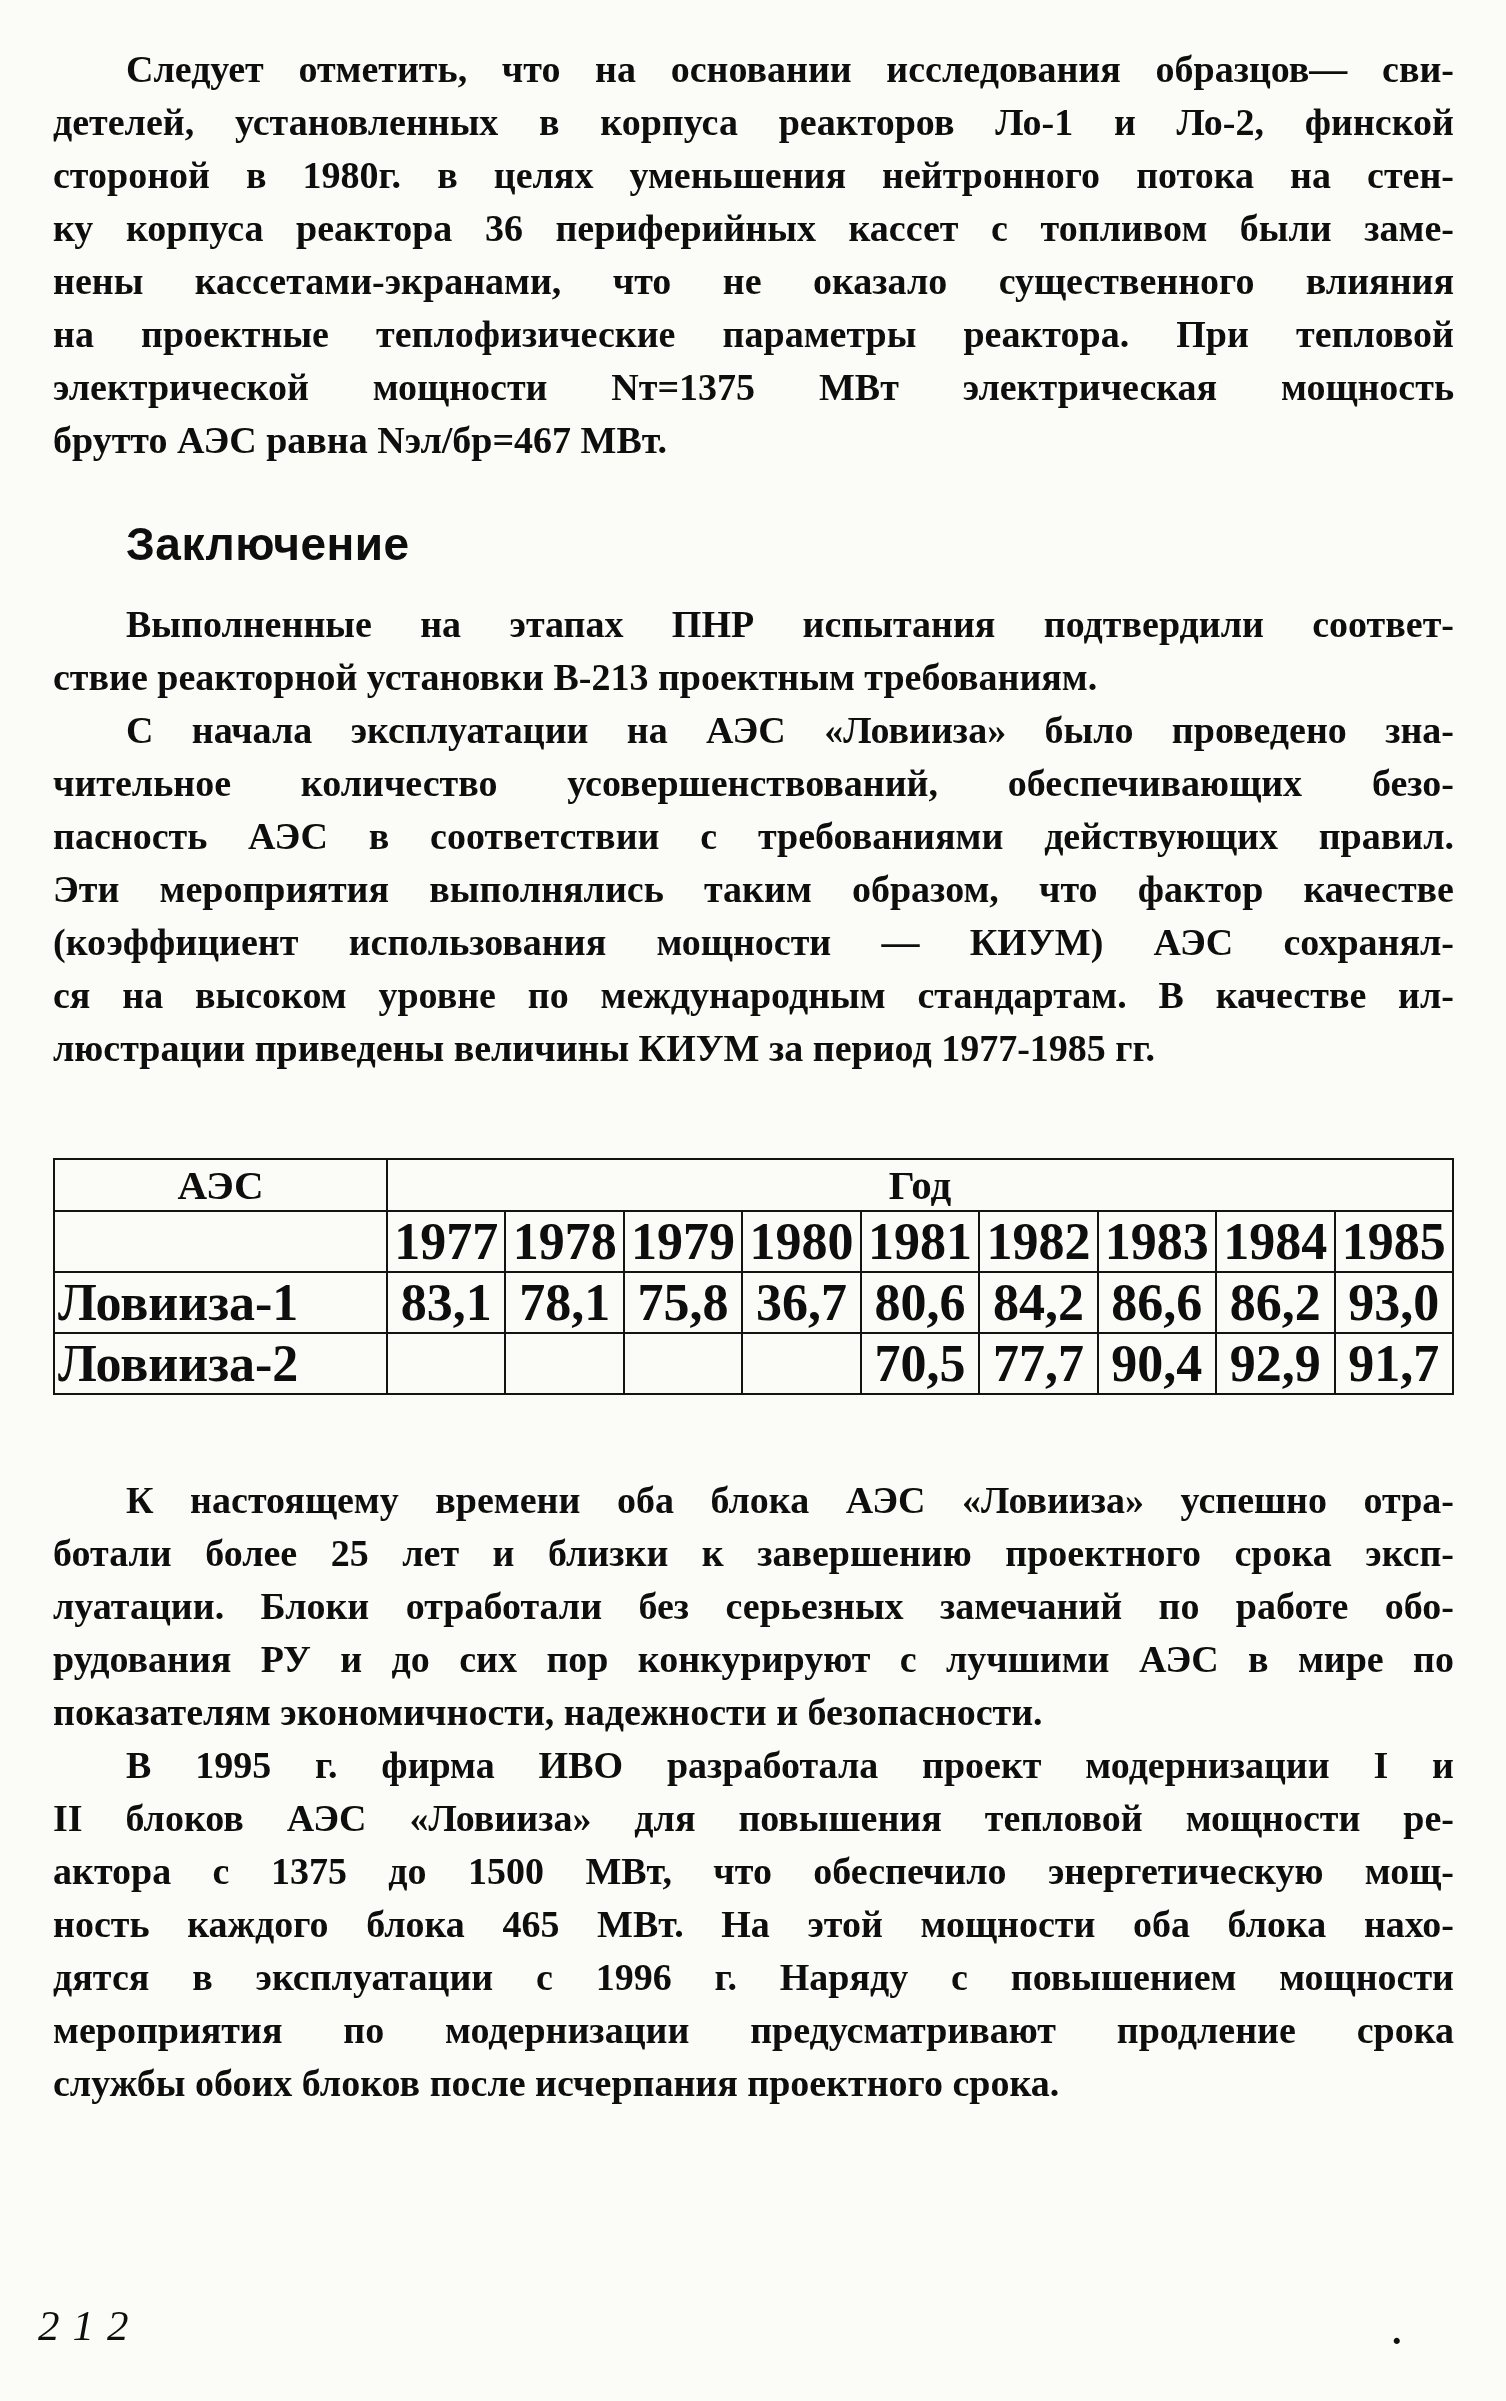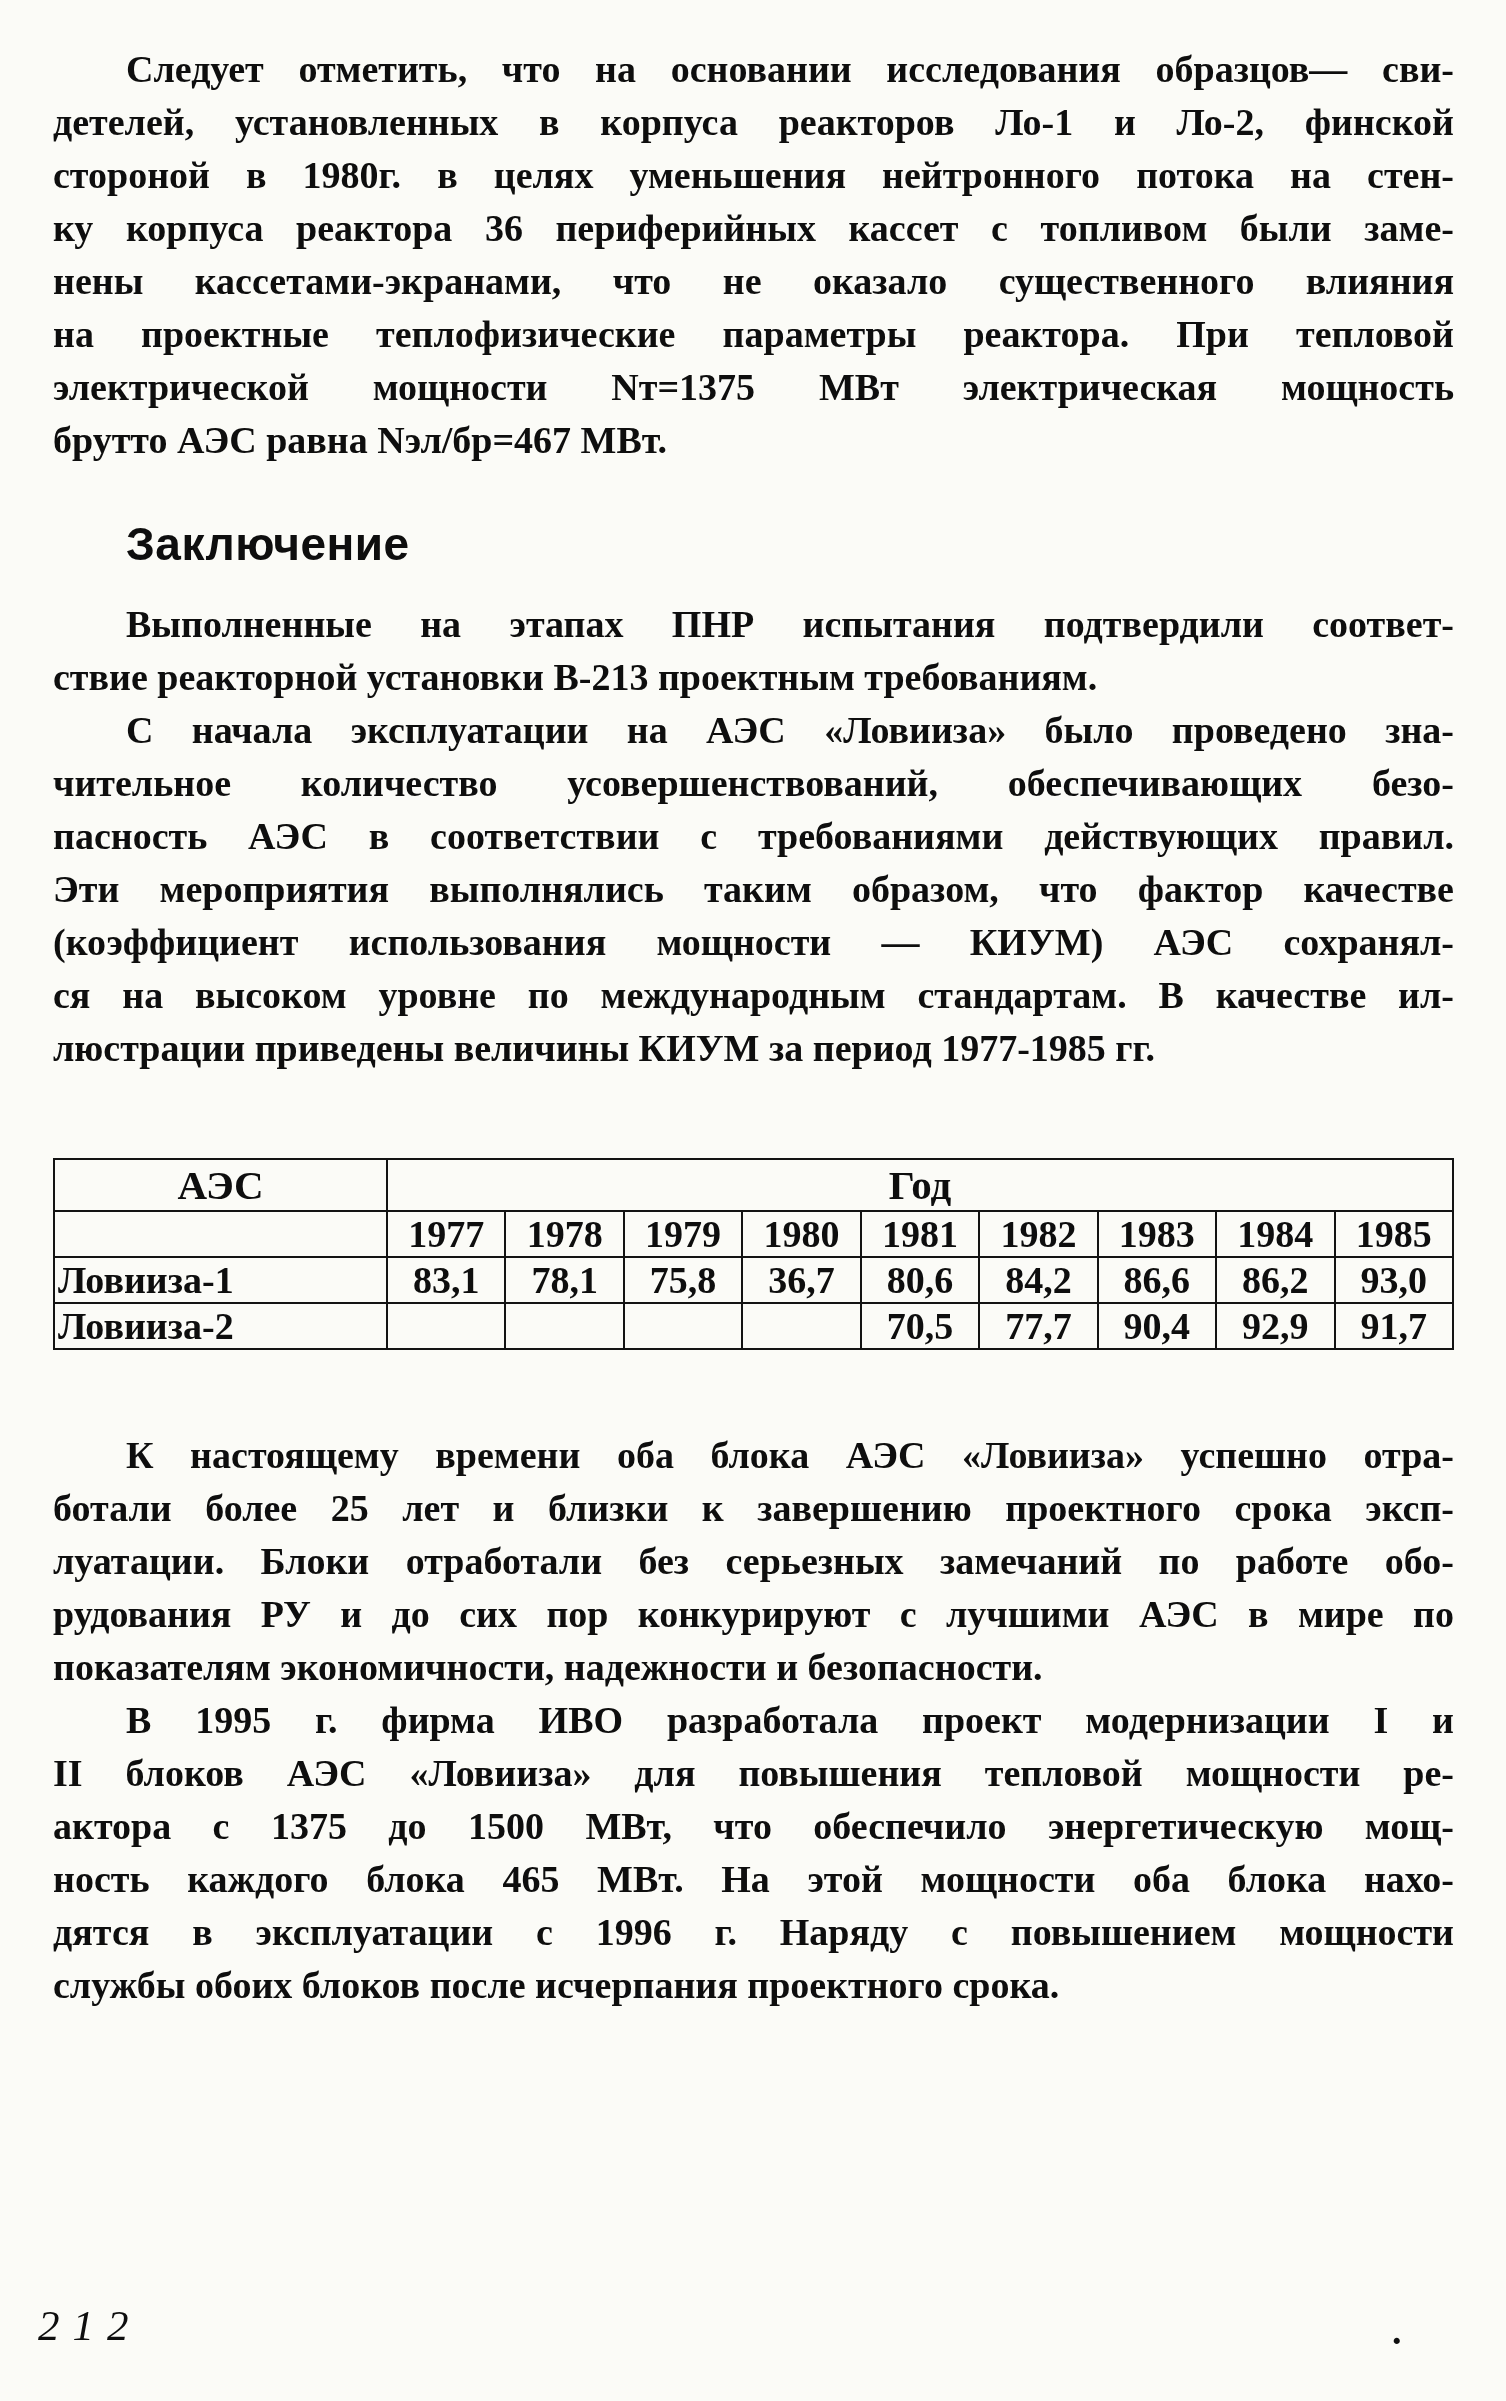--- a/index.html
+++ b/index.html
@@ -36,21 +36,21 @@
   }
   .kium-table {
     width: 100%;
     border-collapse: collapse;
     table-layout: fixed;
     margin-top: 83px;
   }
   .kium-table td {
     border: 2.8px solid #131313;
     font-weight: 700;
-    font-size: 38px;
+    font-size: 52px;
     text-align: center;
     vertical-align: middle;
     height: 46px;
     overflow: hidden;
   }
   .kium-table tr.r-head td {
     height: 52px;
     font-size: 41px;
   }
   .kium-table td.label {
@@ -172,20 +172,21 @@
     <div class="line">рудования РУ и до сих пор конкурируют с лучшими АЭС в мире по</div>
     <div class="line last">показателям экономичности, надежности и безопасности.</div>
   </div>
 
   <div class="paragraph">
     <div class="line first">В 1995 г. фирма ИВО разработала проект модернизации I и</div>
     <div class="line">II блоков АЭС «Ловииза» для повышения тепловой мощности ре-</div>
     <div class="line">актора с 1375 до 1500 МВт, что обеспечило энергетическую мощ-</div>
     <div class="line">ность каждого блока 465 МВт. На этой мощности оба блока нахо-</div>
     <div class="line">дятся в эксплуатации с 1996 г. Наряду с повышением мощности</div>
+    <div class="line">мероприятия по модернизации предусматривают продление срока</div>
     <div class="line last">службы обоих блоков после исчерпания проектного срока.</div>
   </div>
 
   <div class="page-number">212</div>
   <div class="artifact">.</div>
 
 </div>
 
 
 </body></html>

